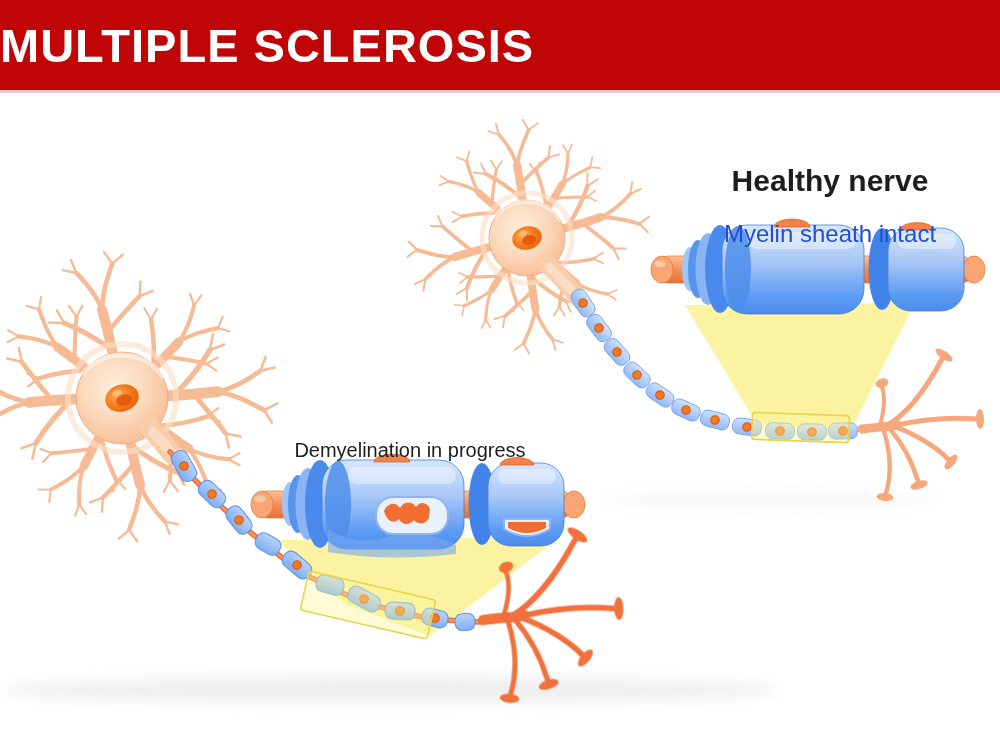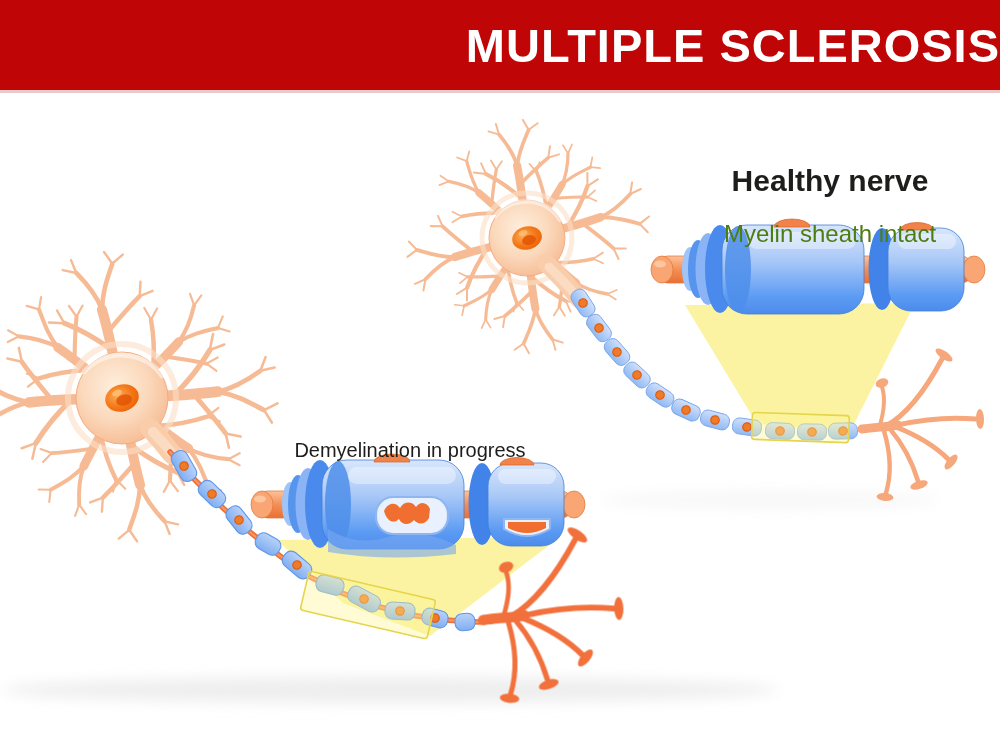--- a/index.html
+++ b/index.html
@@ -2,21 +2,21 @@
 <html><head>
 <meta charset="utf-8">
 <style>
   html,body{margin:0;padding:0;}
   body{
     width:1000px;height:731px;position:relative;overflow:hidden;
     background:#ffffff;font-family:"Liberation Sans", sans-serif;
   }
   .banner{
     position:absolute;left:0;top:0;width:1000px;height:90px;
-    background:#c00506;display:flex;align-items:center;justify-content:flex-end;
+    background:#c00506;display:flex;align-items:center;justify-content:flex-start;
     border-bottom:3px solid #e9c9c9;z-index:5;
   }
   .banner .title{
     color:#ffffff;font-size:47px;font-weight:bold;letter-spacing:1px;
   }
   .lbl{position:absolute;color:#1d1d1b;z-index:4;margin-top:36px;}
   .lbl-affected{
     left:55px;top:203px;width:290px;text-align:right;
     font-size:29px;font-weight:bold;line-height:40px;
   }
@@ -46,21 +46,21 @@
 </head>
 <body>
 
 <div class="banner" style="background: rgb(192, 5, 6);">
   <span class="title">MULTIPLE SCLEROSIS</span>
 </div>
 
 <div class="lbl lbl-affected" style="color: rgb(29, 29, 27);">
 </div>
 <div class="lbl lbl-healthy" style="color: rgb(29, 29, 27);">Healthy nerve</div>
-<div class="lbl lbl-myelin" style="color: #4d7c0f; text-align: center;">Myelin sheath intact</div>
+<div class="lbl lbl-myelin" style="color: #1d4ed8; text-align: center;">Myelin sheath intact</div>
 <div class="lbl lbl-demyelination" style="color: rgb(29, 29, 27);">Demyelination in progress</div>
 
 <svg id="art" width="1000" height="731" viewBox="0 0 1000 731">
   <defs>
     <radialGradient id="gSoma" cx="42%" cy="38%" r="72%">
       <stop offset="0" stop-color="#feeedd"></stop>
         <stop offset=".5" stop-color="#fbd9bc"></stop>
         <stop offset="1" stop-color="#f5b68c"></stop>
     </radialGradient>
     <radialGradient id="gNuc" cx="40%" cy="38%" r="75%">

